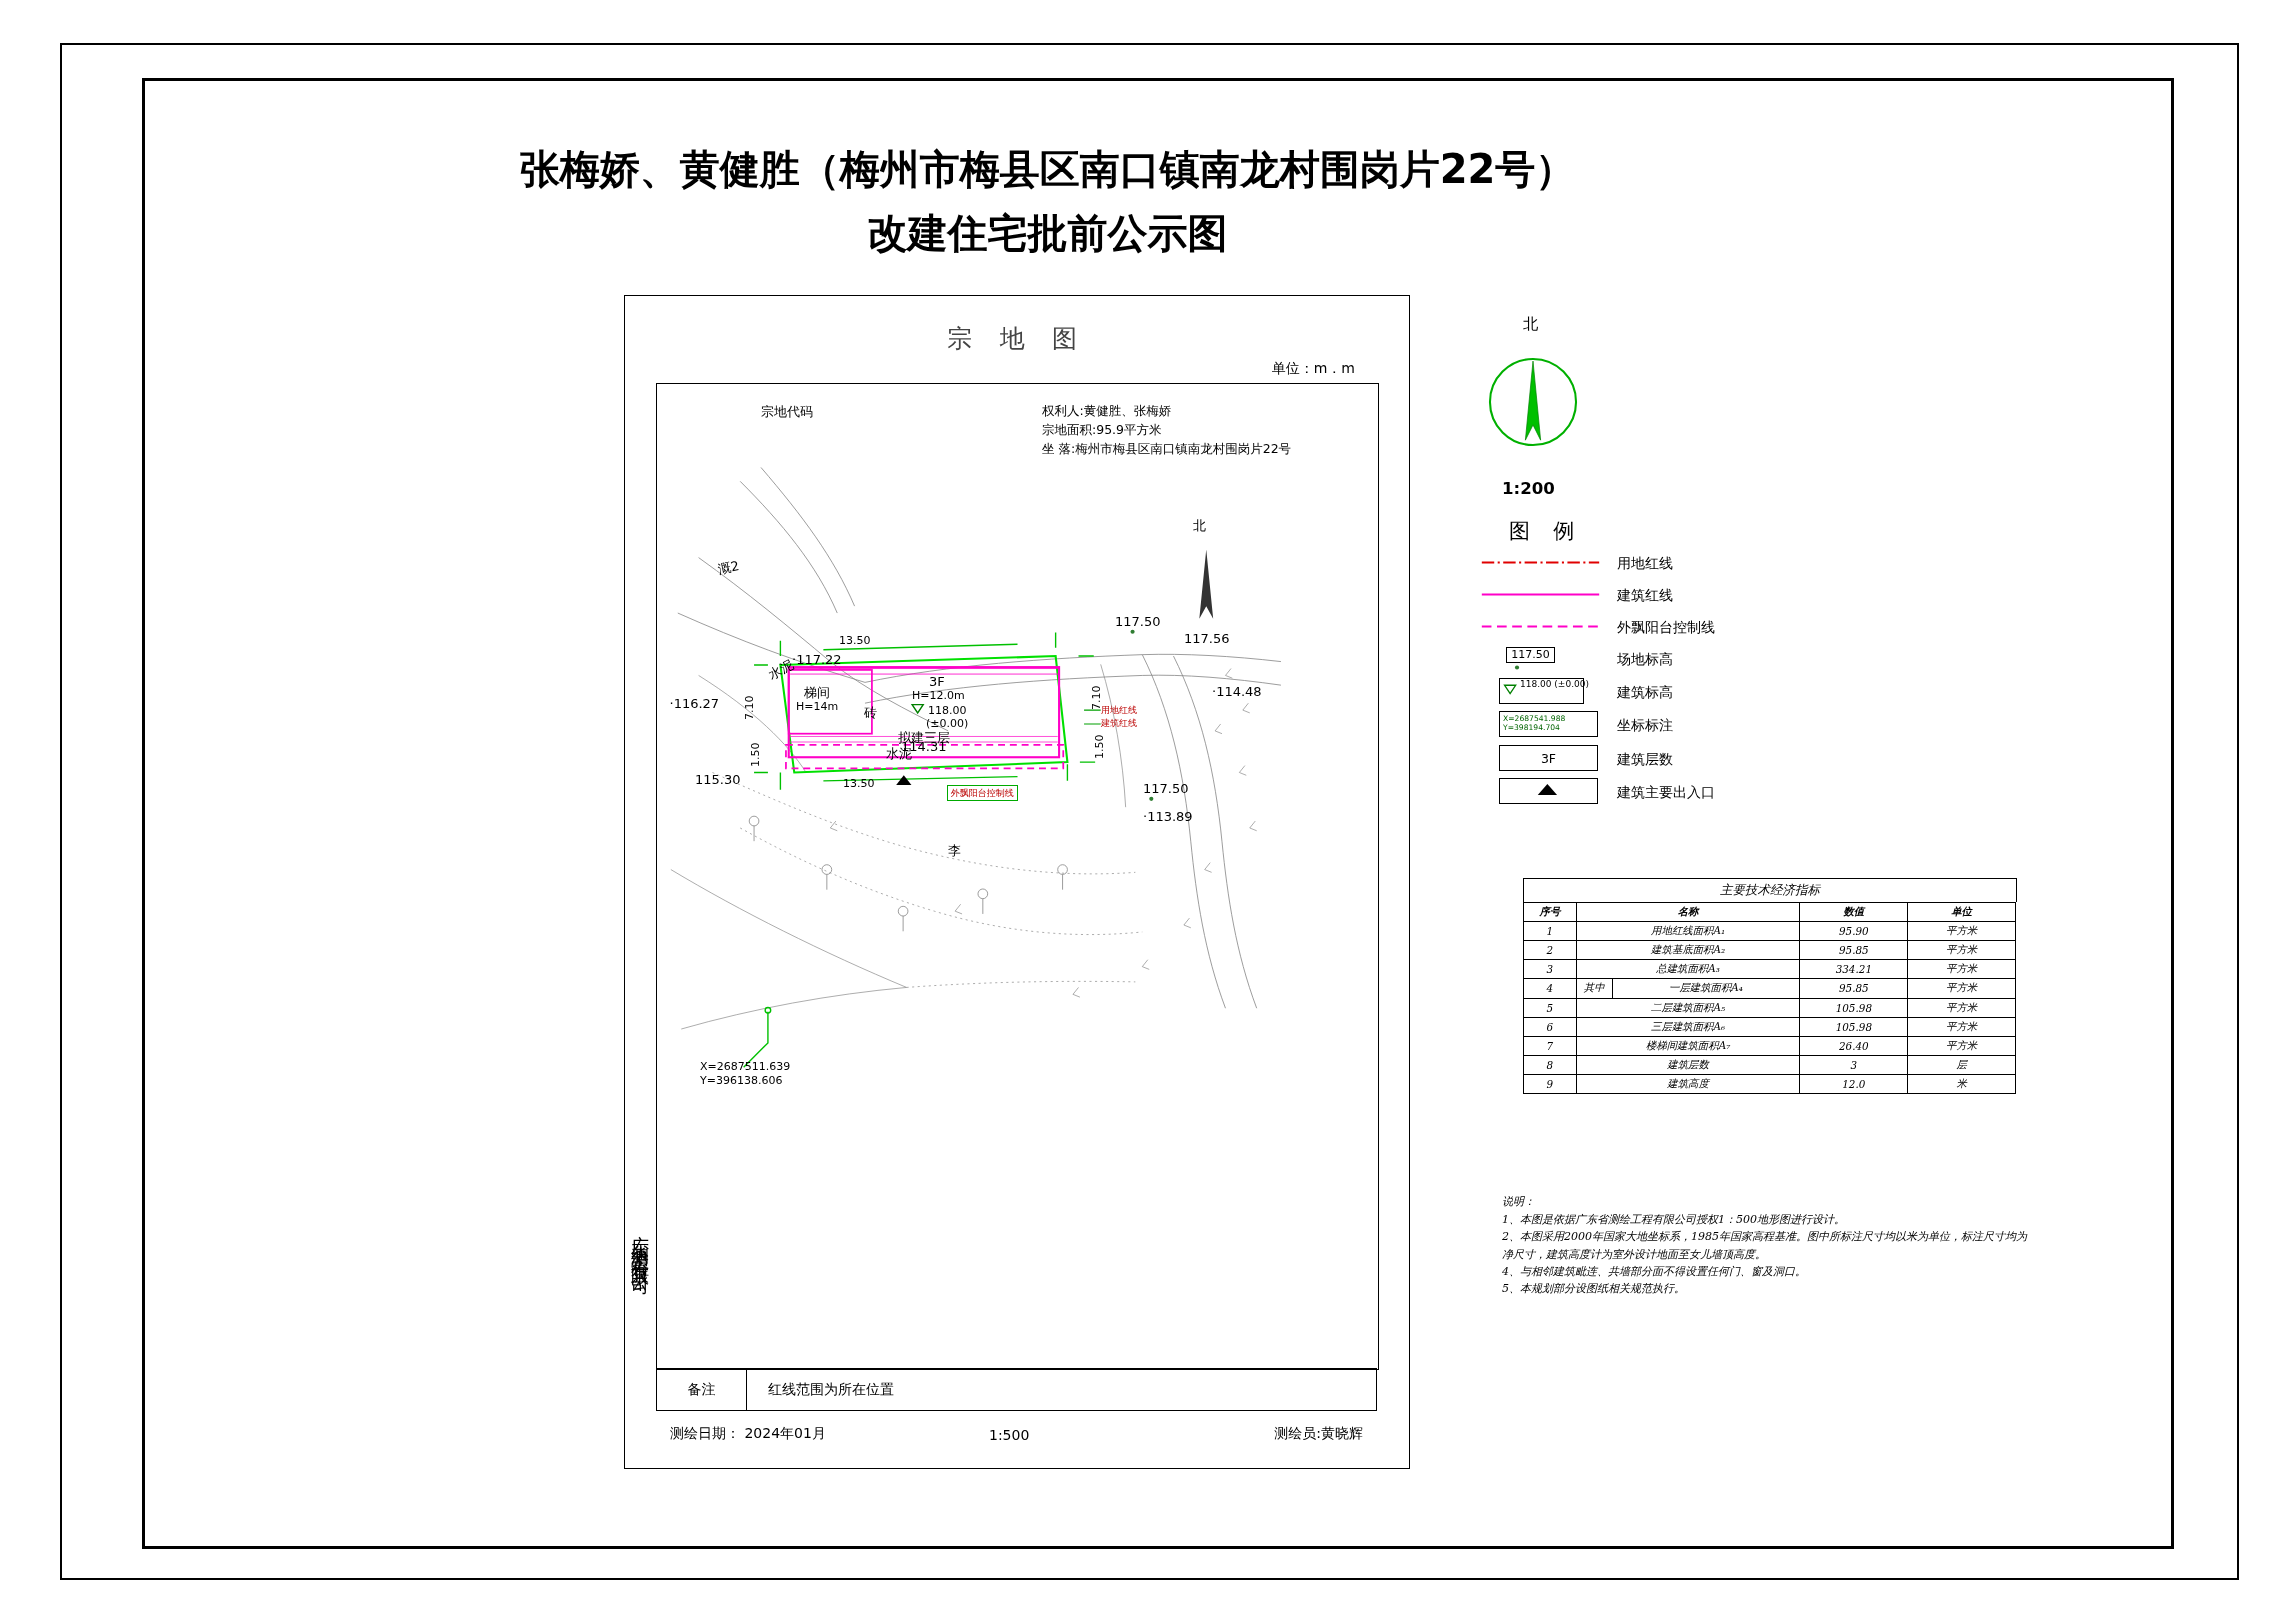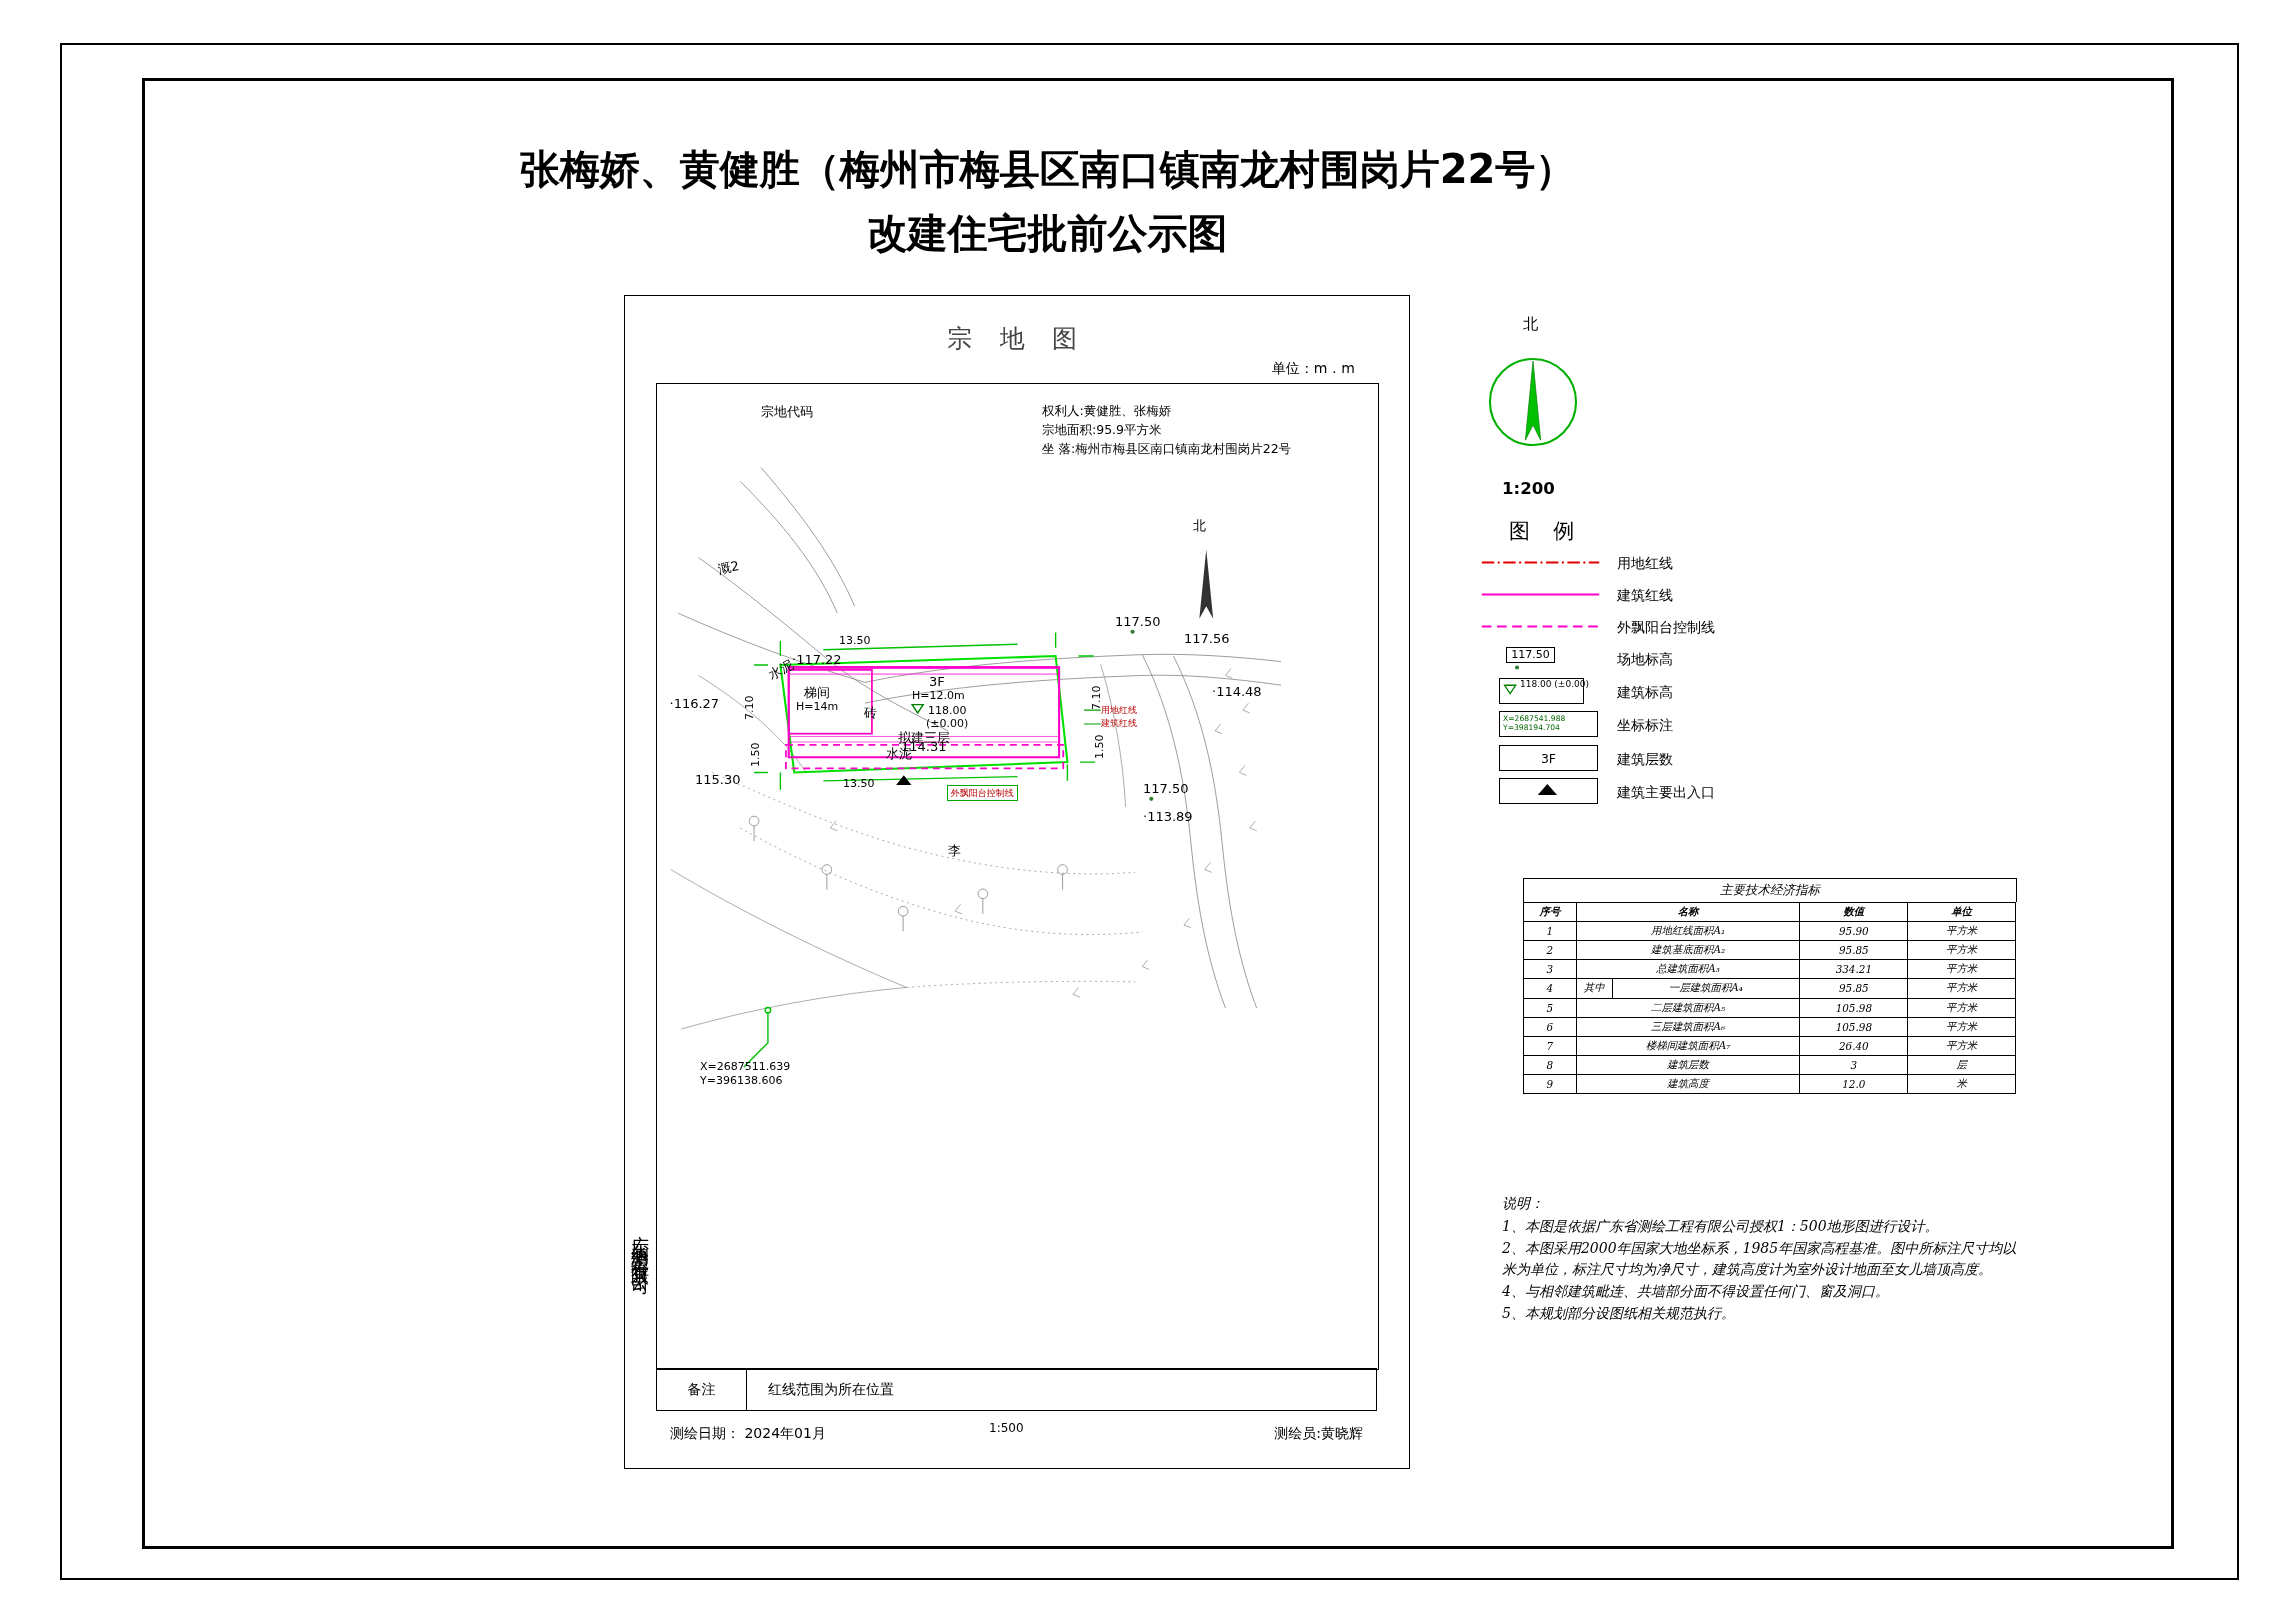--- a/index.html
+++ b/index.html
@@ -53,21 +53,21 @@
     position:absolute; left:0; top:0; width:90px; height:100%;
     display:flex; align-items:center; justify-content:center;
     font-size:14px; border-right:0.7px solid #000; box-sizing:border-box;
   }
   .remark-value{
     position:absolute; left:90px; top:0; right:0; height:100%;
     display:flex; align-items:center; padding-left:21px; font-size:14px;
   }
   .foot-row{ position:absolute; left:31px; top:1125px; width:721px; height:30.5px; }
   .foot-date{ position:absolute; left:14px; top:4.2px; font-size:14px;}
-  .foot-scale{ position:absolute; left:333px; top:0; font-size:12px;}
+  .foot-scale{ position:absolute; left:333px; top:6px; font-size:14px;}
   .foot-sur{ position:absolute; right:14px; top:4.2px; font-size:14px;}
 
   
   .lbl{ position:absolute; font-size:13px; color:#000; white-space:nowrap;}
   .lbl-sm{ position:absolute; font-size:11px; color:#000; white-space:nowrap;}
   .lbl-rot{ transform-origin:left top; }
 
   
   .map-north{ position:absolute; left:534px; top:153px; width:28px; height:83px;}
   .map-north svg{ display:block; }
@@ -99,21 +99,21 @@
     border:0.7px solid #000; text-align:center; padding:2.1px 1.4px;
     font-style:italic; font-family:"DejaVu Serif", serif;
   }
   .ind-caption{
     border:0.7px solid #000; border-bottom:none; text-align:center;
     font-size:12.5px; font-style:italic; padding:2.8px 0;
     font-family:"DejaVu Serif", serif;
   }
   .notes{
     position:absolute; left:1502px; top:1193px; width:527px;
-    font-size:14px; line-height:1.55; font-style:italic;
+    font-size:11px; line-height:1.55; font-style:italic;
     font-family:"DejaVu Serif", serif;
   }
   .notes-title{ margin-bottom:1.4px; }
   
   .vert-text{
     position:absolute; left:628px; top:1221px;
     font-size:18px; writing-mode:vertical-rl; letter-spacing:4.2px;
     font-family:"DejaVu Serif", serif; color:#000;
   }
   .coord-label{

